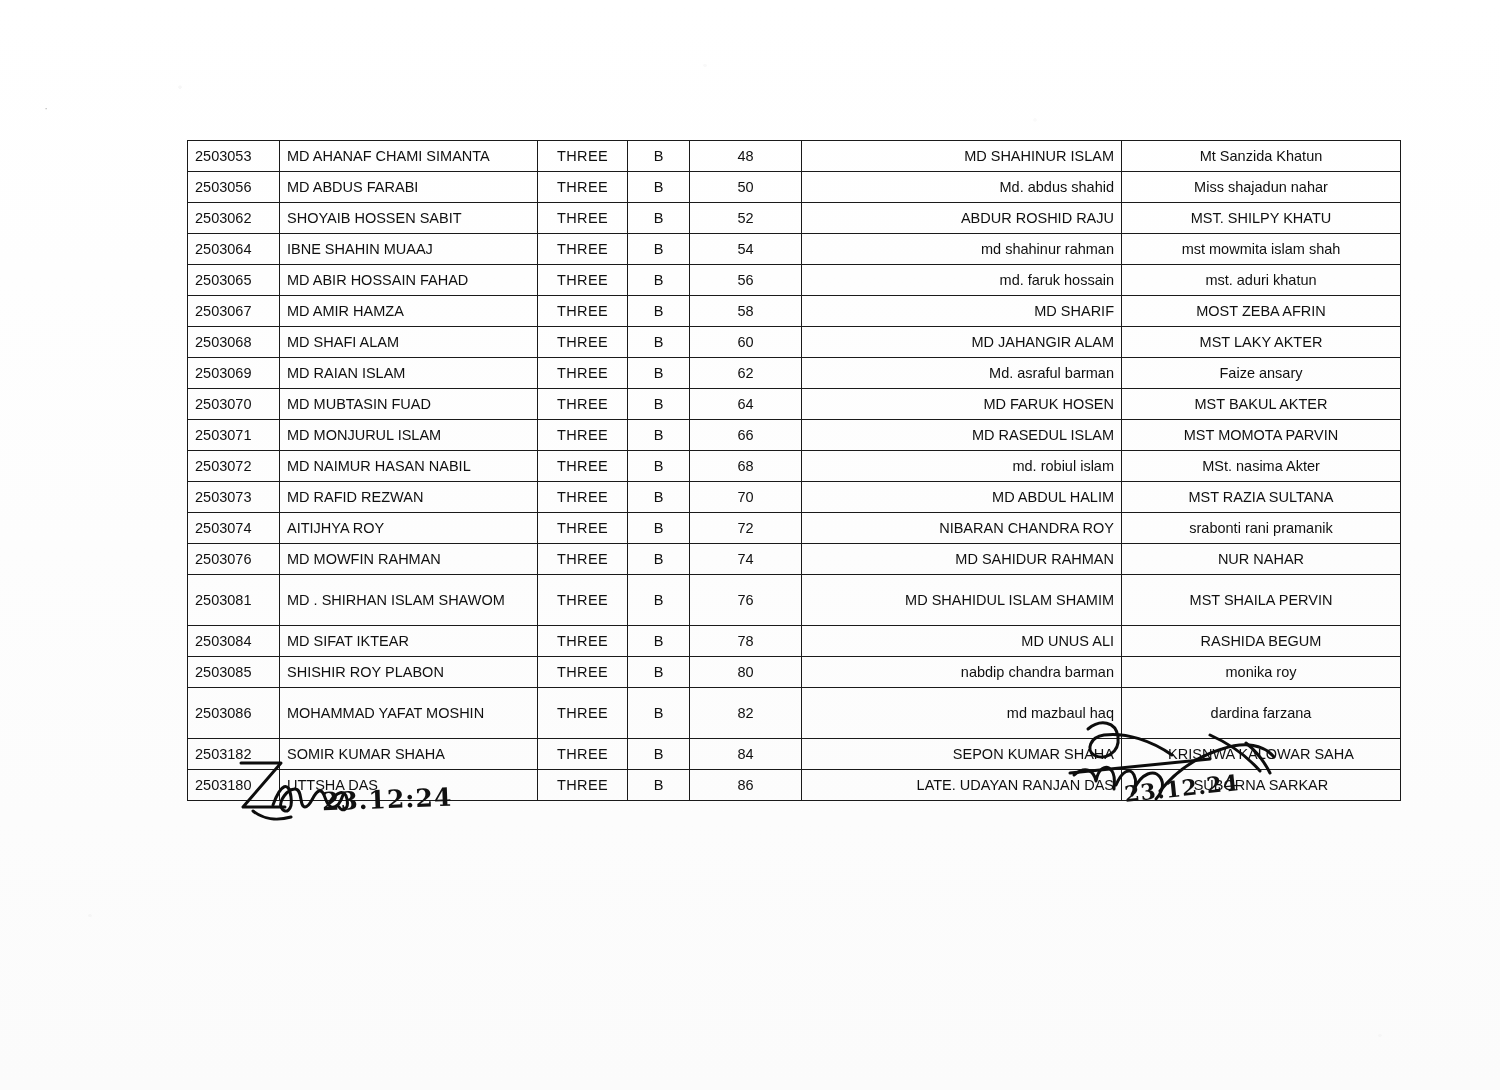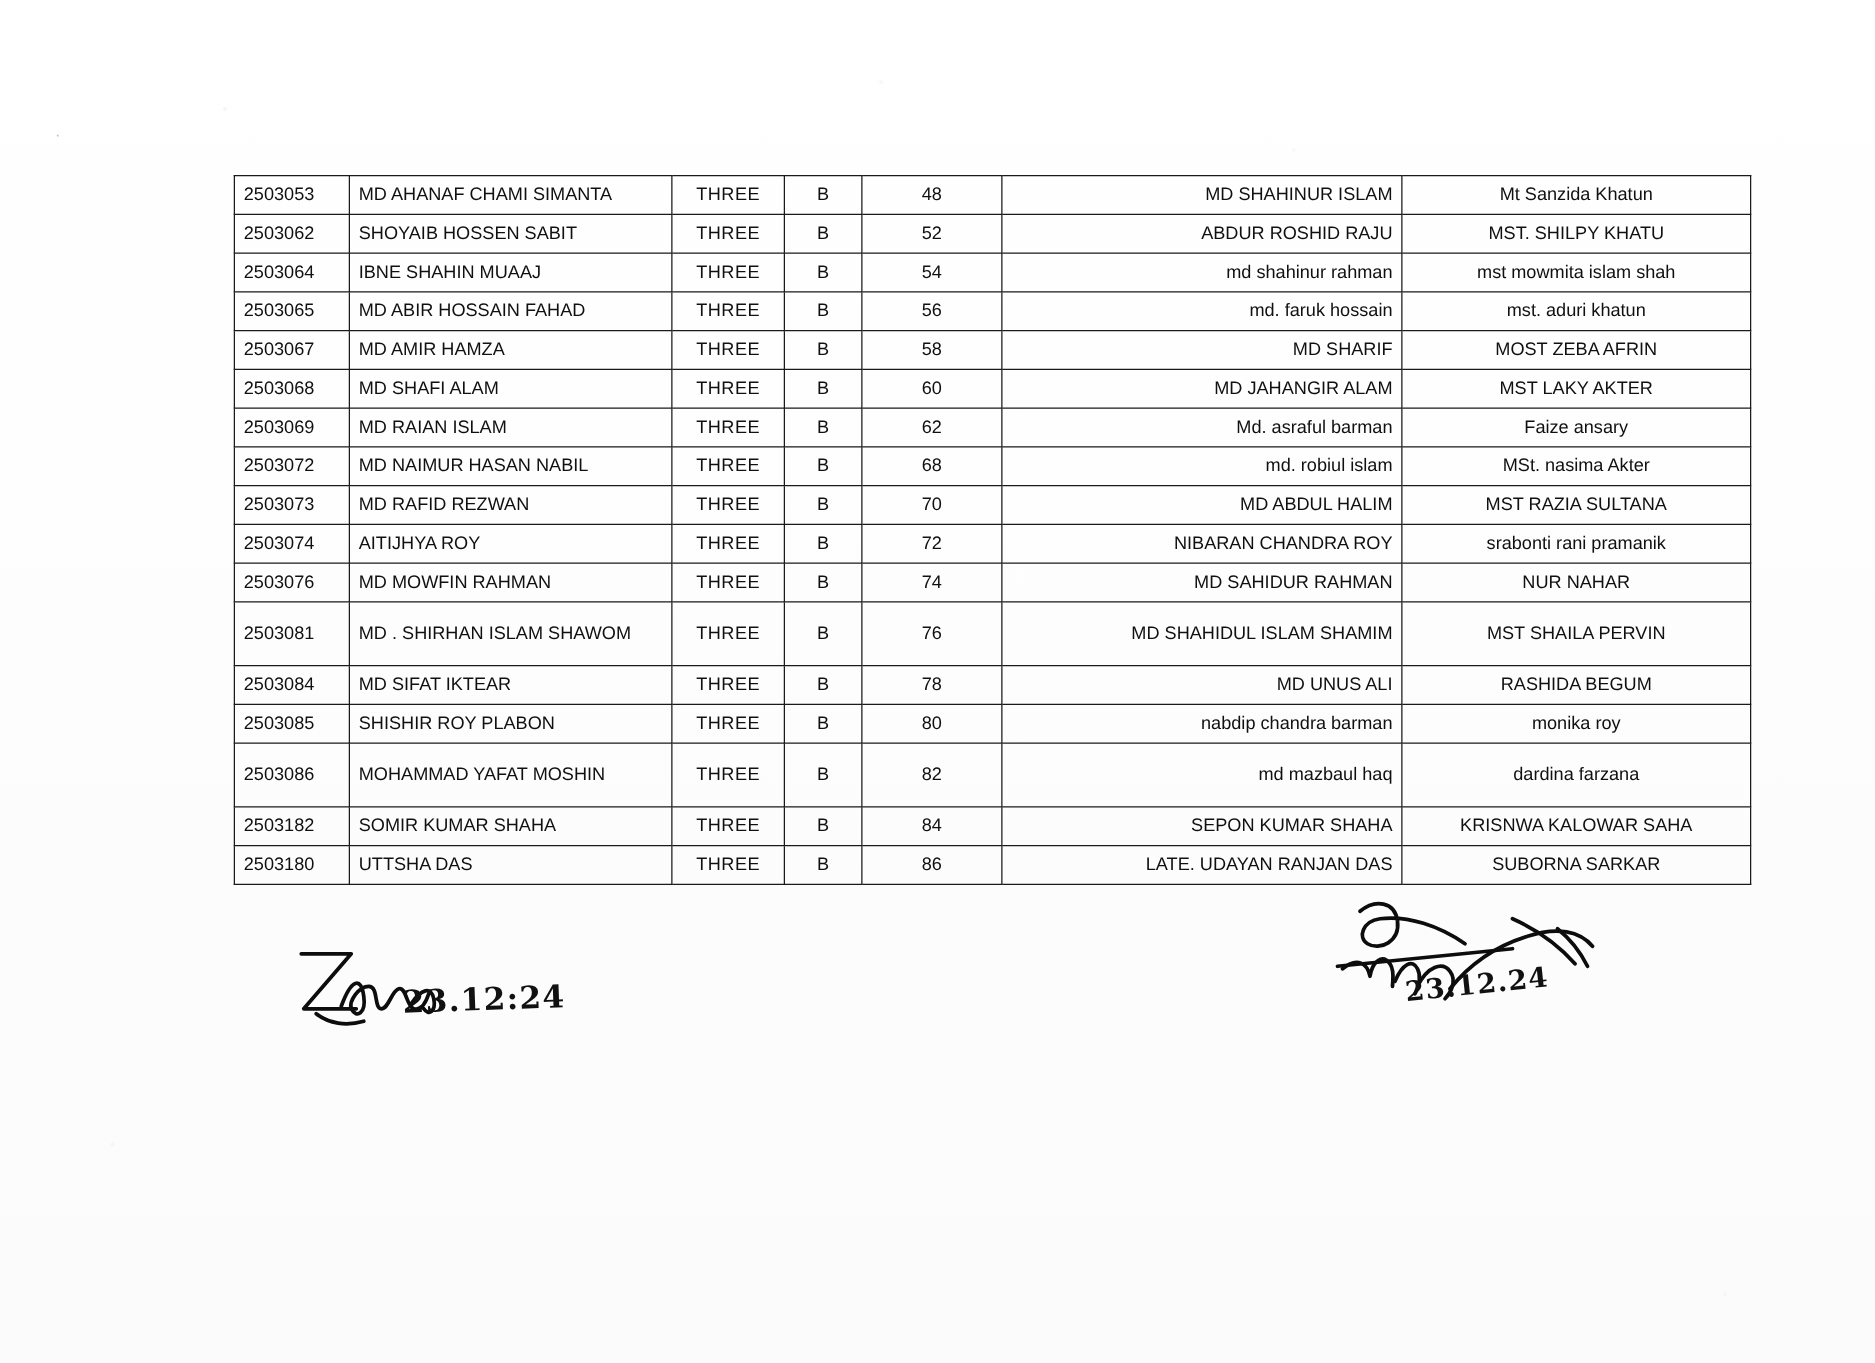--- a/index.html
+++ b/index.html
@@ -133,20 +133,29 @@
         <tr>
           <td class="id">2503053</td>
           <td class="nm">MD AHANAF CHAMI SIMANTA</td>
           <td class="cls">THREE</td>
           <td class="sec">B</td>
           <td class="roll">48</td>
           <td class="fa">MD SHAHINUR ISLAM</td>
           <td class="mo">Mt Sanzida Khatun</td>
         </tr>
         <tr>
+          <td class="id">2503056</td>
+          <td class="nm">MD ABDUS FARABI</td>
+          <td class="cls">THREE</td>
+          <td class="sec">B</td>
+          <td class="roll">50</td>
+          <td class="fa">Md. abdus shahid</td>
+          <td class="mo">Miss shajadun nahar</td>
+        </tr>
+        <tr>
           <td class="id">2503062</td>
           <td class="nm">SHOYAIB HOSSEN SABIT</td>
           <td class="cls">THREE</td>
           <td class="sec">B</td>
           <td class="roll">52</td>
           <td class="fa">ABDUR ROSHID RAJU</td>
           <td class="mo">MST. SHILPY KHATU</td>
         </tr>
         <tr>
           <td class="id">2503064</td>
@@ -185,20 +194,38 @@
           <td class="mo">MST LAKY AKTER</td>
         </tr>
         <tr>
           <td class="id">2503069</td>
           <td class="nm">MD RAIAN ISLAM</td>
           <td class="cls">THREE</td>
           <td class="sec">B</td>
           <td class="roll">62</td>
           <td class="fa">Md. asraful barman</td>
           <td class="mo">Faize ansary</td>
+        </tr>
+        <tr>
+          <td class="id">2503070</td>
+          <td class="nm">MD MUBTASIN FUAD</td>
+          <td class="cls">THREE</td>
+          <td class="sec">B</td>
+          <td class="roll">64</td>
+          <td class="fa">MD FARUK HOSEN</td>
+          <td class="mo">MST BAKUL AKTER</td>
+        </tr>
+        <tr>
+          <td class="id">2503071</td>
+          <td class="nm">MD MONJURUL ISLAM</td>
+          <td class="cls">THREE</td>
+          <td class="sec">B</td>
+          <td class="roll">66</td>
+          <td class="fa">MD RASEDUL ISLAM</td>
+          <td class="mo">MST MOMOTA PARVIN</td>
         </tr>
         <tr>
           <td class="id">2503072</td>
           <td class="nm">MD NAIMUR HASAN NABIL</td>
           <td class="cls">THREE</td>
           <td class="sec">B</td>
           <td class="roll">68</td>
           <td class="fa">md. robiul islam</td>
           <td class="mo">MSt. nasima Akter</td>
         </tr>

